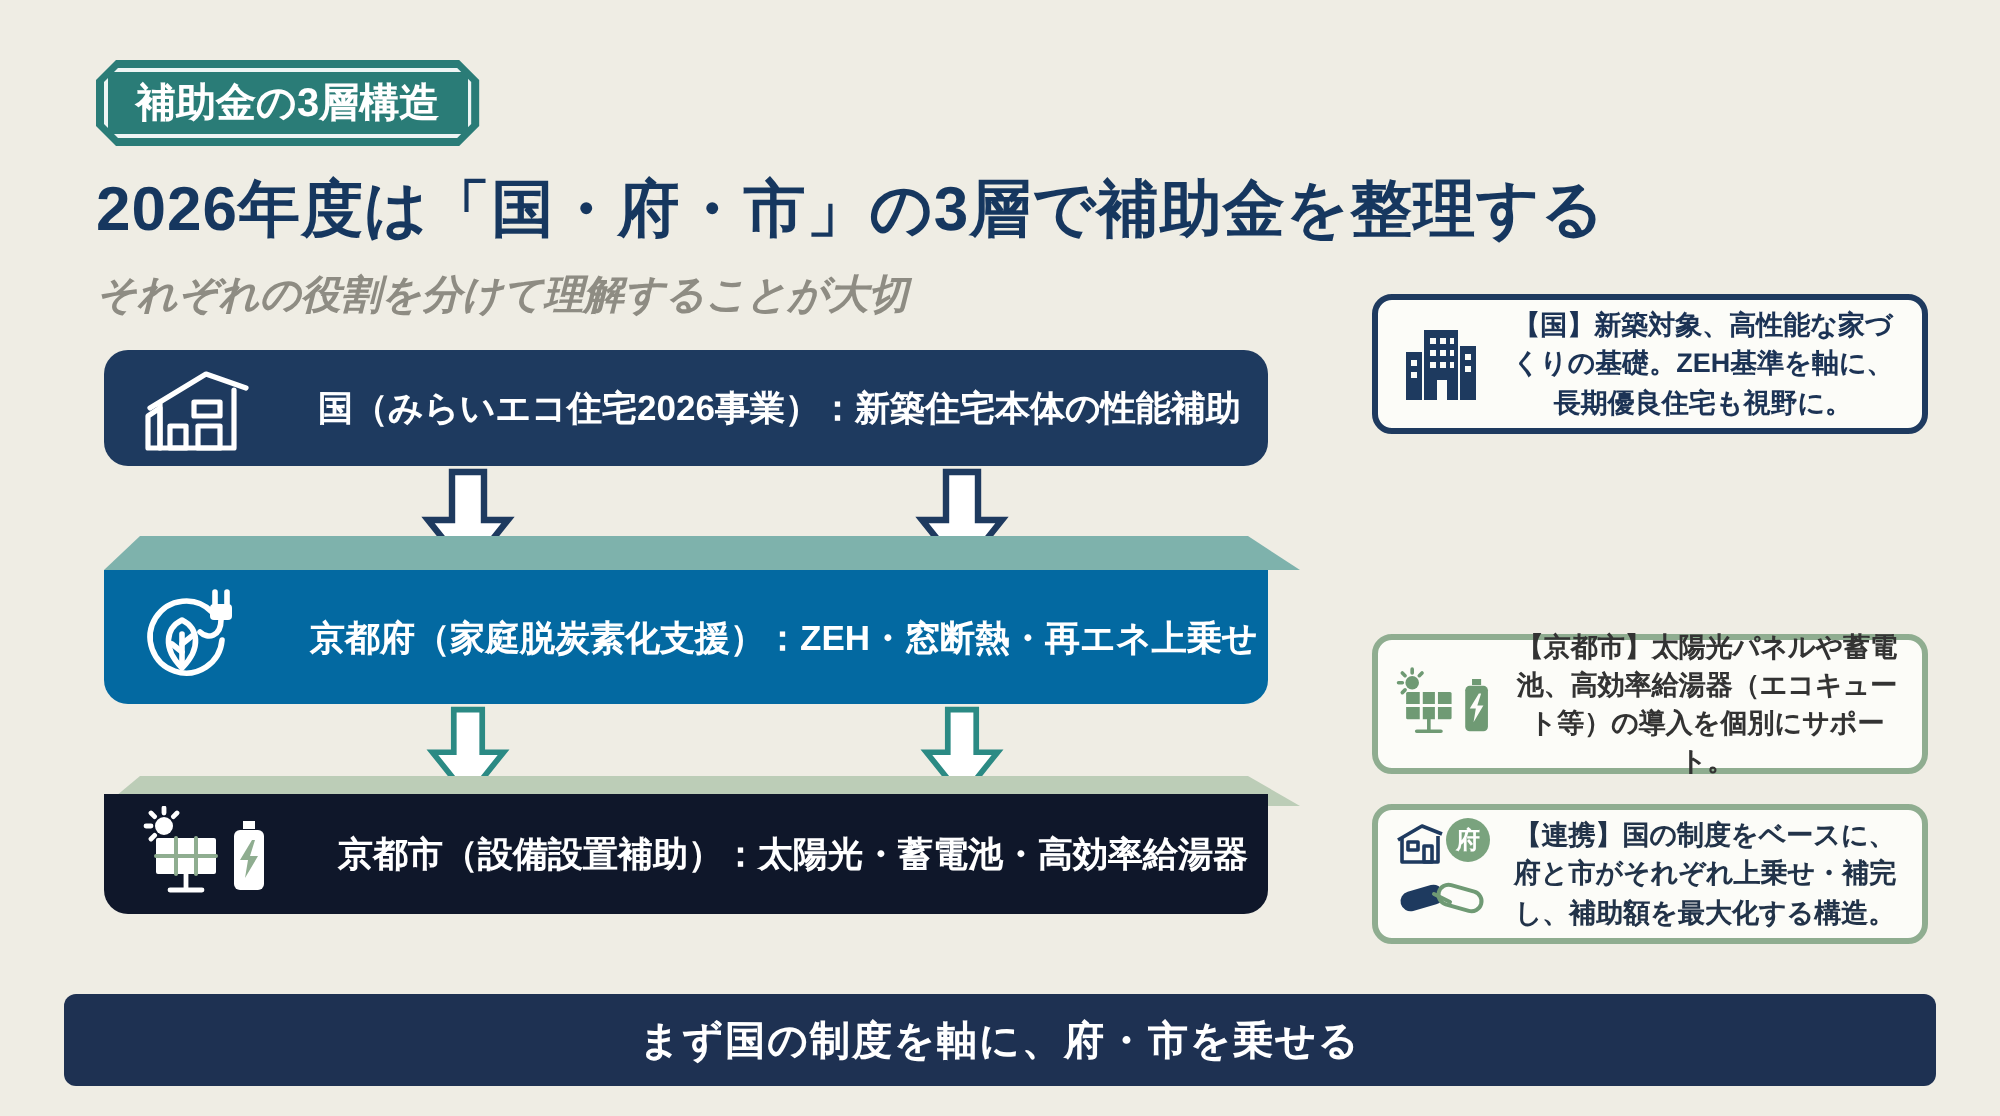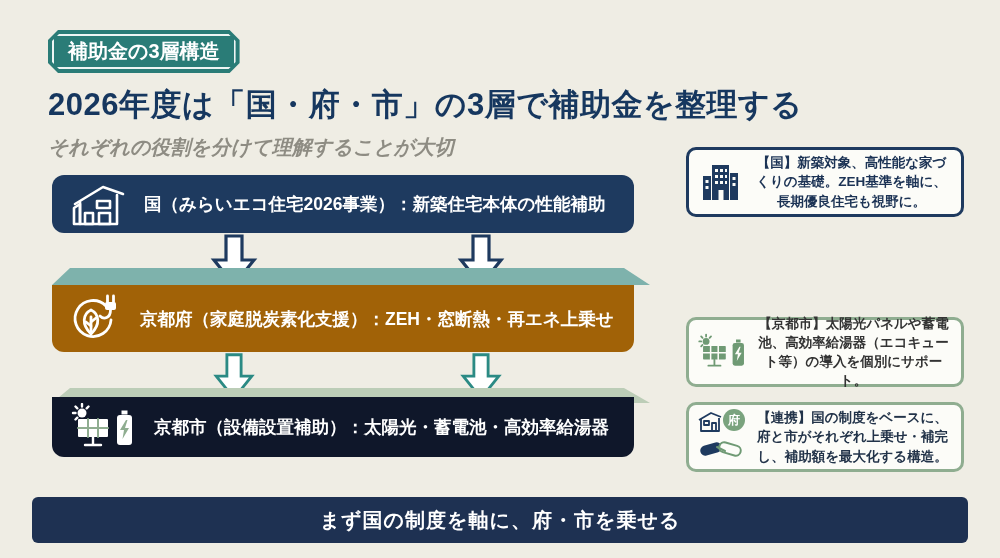--- a/index.html
+++ b/index.html
@@ -37,31 +37,31 @@
     position:absolute;left:48px;top:134px;
     font-size:20px;font-weight:600;color:#8e8c83;
     white-space:nowrap;
     font-style:italic;
   }
   
   .layer{
     position:absolute;left:52px;width:582px;
     display:flex;align-items:center;
     color:#fff;font-weight:bold;font-size:17.5px;
-    box-sizing:border-box;padding-left:18px;gap:18px;
+    box-sizing:border-box;padding-left:18px;gap:33px;
     white-space:nowrap;
   }
   .layer .ic{flex:0 0 auto;display:flex;align-items:center;}
   .layer-national{top:175px;height:58px;background:#1e3a5f;border-radius:12px;}
   .topface{
     position:absolute;left:52px;width:598px;
     clip-path:polygon(18px 0,calc(100% - 26px) 0,100% 100%,0 100%);
   }
   .topface-pref{top:268px;height:17px;background:#7eb2ac;}
-  .layer-prefecture{top:285px;height:67px;background:#a16207;border-radius:0 0 12px 12px;}
+  .layer-prefecture{top:285px;height:67px;background:#0369a1;border-radius:0 0 12px 12px;}
   .topface-city{top:388px;height:15px;background:#bccdb7;}
   .layer-city{top:397px;height:60px;background:#0f172a;border-radius:0 0 12px 12px;}
   .arrow{position:absolute;width:56px;}
   .a1{top:234px;height:54px;}
   .a2{top:353px;height:48px;}
   .ax1{left:206px;}  .ax2{left:453px;}
   
   .card{
     position:absolute;left:686px;width:278px;height:70px;
     background:#fcfcf8;border-radius:10px;

